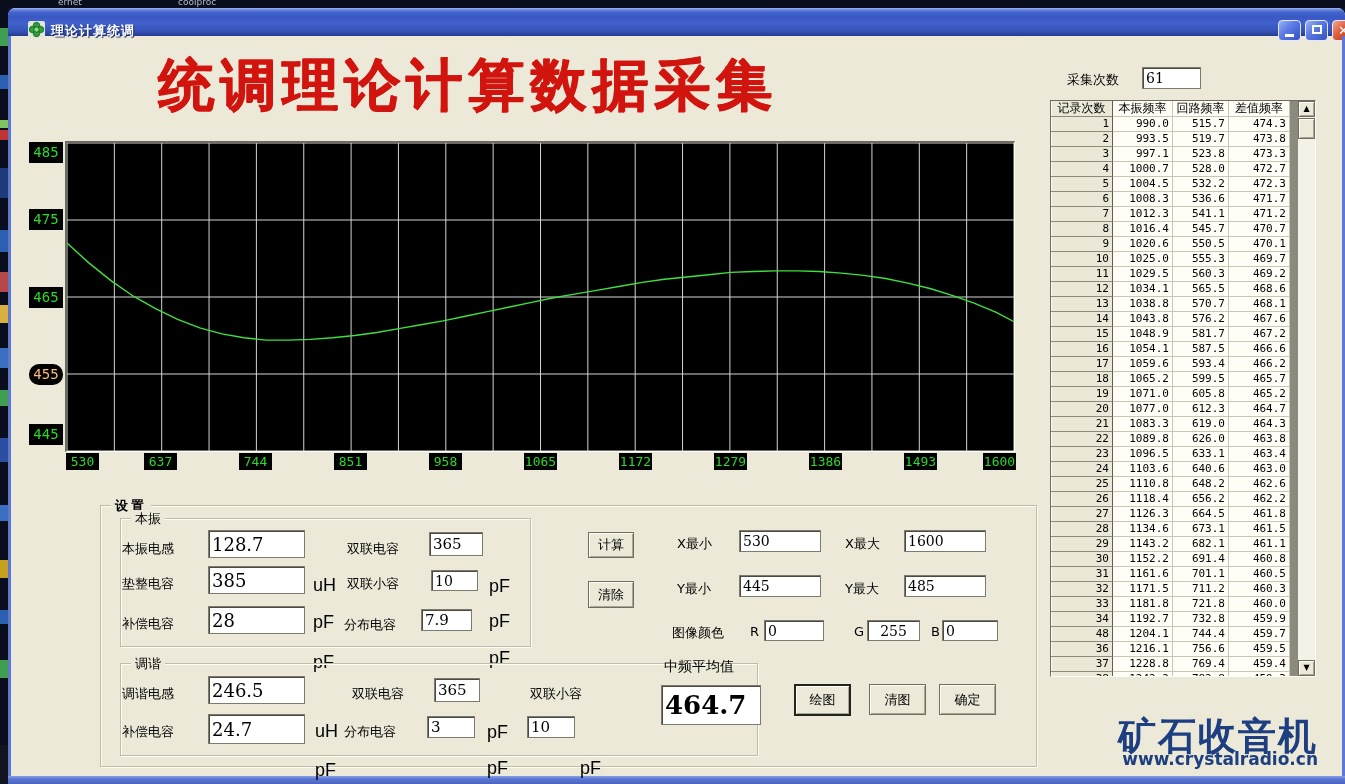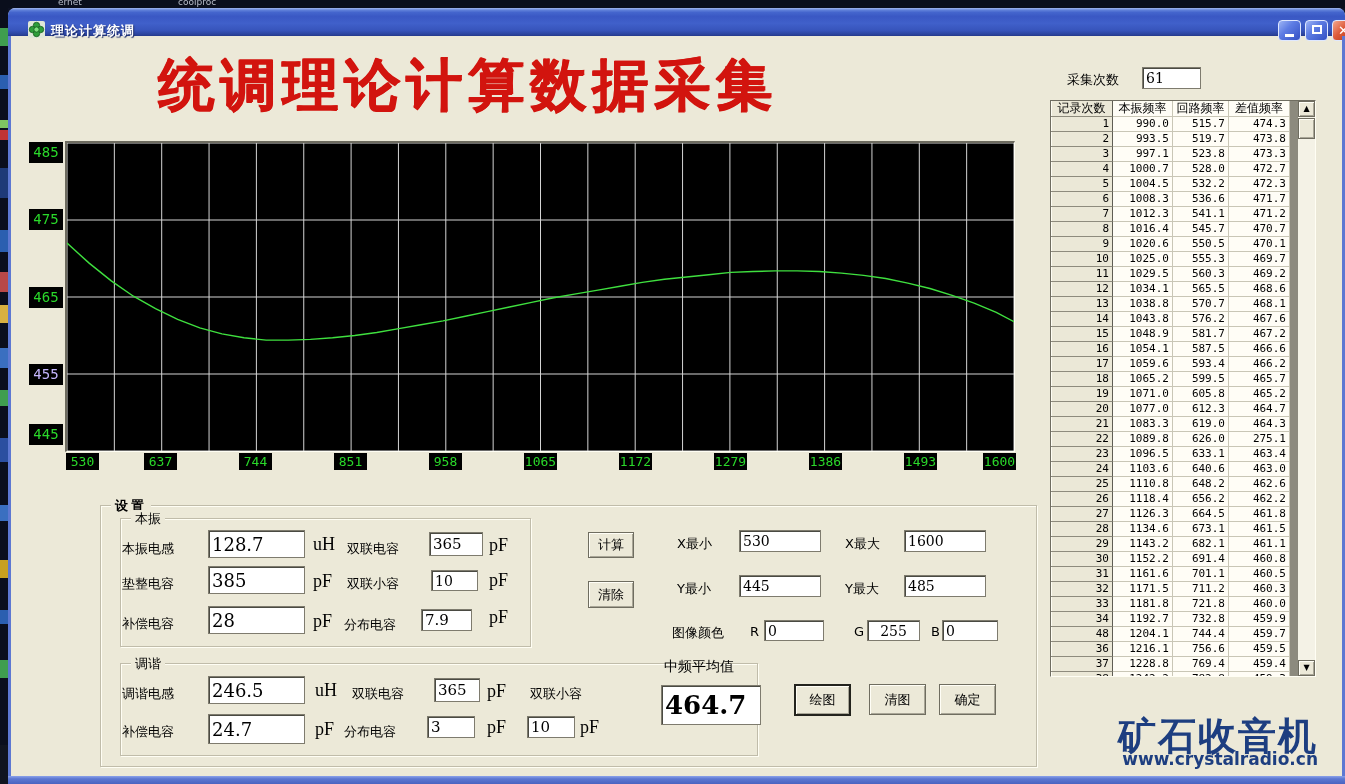--- a/index.html
+++ b/index.html
@@ -54,21 +54,21 @@
   #collect-input { left:1142px; top:67px; width:59px; height:22px; }
 
   
   .inp { position:absolute; background:#fff; border:1px solid #7e7b6e;
          box-shadow:inset 1px 1px 0 #4a4a42; font-family:"DejaVu Serif", serif;
          color:#000; padding:0 3px; outline:none; }
   .inp-lg { font-size:18px; }
   .inp-md { font-size:15px; }
   .inp-sm { font-size:14px; }
   .lbl { position:absolute; font-size:13px; color:#000; white-space:nowrap; }
-  .unit { position:absolute; font-family:Liberation Serif, serif; font-size:18px; color:#000; }
+  .unit { position:absolute; font-family:Liberation Sans, sans-serif; font-size:18px; color:#000;margin-top:41px; }
   .btn { position:absolute; background:#ece9d8; border:1px solid #6f6d60;
          box-shadow:inset 1px 1px 0 #fffef6, inset -1px -1px 0 #a9a697;
          font-size:13px; color:#000; text-align:center; cursor:default;
          font-family:"DejaVu Sans", sans-serif; }
   .btn-default { border:2px solid #23231d; }
 
   
   .frame { position:absolute; border:1px solid #c0bcaa;
            box-shadow:1px 1px 0 #fffef4, inset 1px 1px 0 #fffef4; }
   .frame-label { position:absolute; top:-9px; left:10px; background:#ece9d8;
@@ -186,21 +186,21 @@
         <line x1="0" y1="155.5" x2="950" y2="155.5" stroke="#d6d6d6" stroke-width="1"></line>
         <line x1="0" y1="77.75" x2="950" y2="77.75" stroke="#d6d6d6" stroke-width="1"></line>
         <line x1="0" y1="0" x2="950" y2="0" stroke="#d6d6d6" stroke-width="1"></line>
         <polyline points="0.0,101.1 22.2,121.3 44.4,139.2 66.6,154.7 88.8,167.2 111.0,178.0 133.2,186.6 155.4,192.8 177.6,196.7 199.8,199.0 222.0,199.0 244.2,198.3 266.4,196.7 288.6,194.4 310.7,191.3 332.9,187.4 355.1,183.5 377.3,179.6 399.5,174.9 421.7,170.3 443.9,165.6 466.1,160.9 488.3,156.3 510.5,152.4 532.7,148.5 554.9,144.6 577.1,140.7 599.3,137.6 621.5,135.3 643.7,133.0 665.9,130.6 688.1,129.8 710.3,129.1 732.5,129.1 754.7,129.8 776.9,131.4 799.1,133.7 821.3,136.8 843.5,141.5 865.7,146.9 887.9,153.9 910.0,161.7 932.2,171.0 950.0,180.4" fill="none" stroke="#3fe03f" stroke-width="1.4"></polyline>
       </svg>
   </div>
   <div id="y-labels">
       <div class="axis-box ybox abs" style="top: 142px; color: rgb(42, 216, 42);">485</div>
       <div class="axis-box ybox abs" style="top: 208.75px; color: rgb(42, 216, 42);">475</div>
       <div class="axis-box ybox abs" style="top: 286.5px; color: rgb(42, 216, 42);">465</div>
-      <div class="axis-box ybox abs" style="top: 364.25px; color: #c4b5fd;">455</div>
+      <div class="axis-box ybox abs" style="top: 364.25px; color: #fdba74; border-radius: 10px;">455</div>
       <div class="axis-box ybox abs" style="top: 424px; color: rgb(42, 216, 42);">445</div>
     </div>
   <div id="x-labels">
       <div class="axis-box xbox abs" style="left: 66px; color: rgb(42, 216, 42);">530</div>
       <div class="axis-box xbox abs" style="left: 144px; color: rgb(42, 216, 42);">637</div>
       <div class="axis-box xbox abs" style="left: 239px; color: rgb(42, 216, 42);">744</div>
       <div class="axis-box xbox abs" style="left: 334px; color: rgb(42, 216, 42);">851</div>
       <div class="axis-box xbox abs" style="left: 429px; color: rgb(42, 216, 42);">958</div>
       <div class="axis-box xbox abs" style="left: 524px; color: rgb(42, 216, 42);">1065</div>
       <div class="axis-box xbox abs" style="left: 619px; color: rgb(42, 216, 42);">1172</div>
@@ -344,21 +344,21 @@
         <div class="trow">
           <div class="tcell c0">21</div>
           <div class="tcell c1">1083.3</div>
           <div class="tcell c2">619.0</div>
           <div class="tcell c3">464.3</div>
         </div>
         <div class="trow">
           <div class="tcell c0">22</div>
           <div class="tcell c1">1089.8</div>
           <div class="tcell c2">626.0</div>
-          <div class="tcell c3">275.1</div>
+          <div class="tcell c3">463.8</div>
         </div>
         <div class="trow">
           <div class="tcell c0">23</div>
           <div class="tcell c1">1096.5</div>
           <div class="tcell c2">633.1</div>
           <div class="tcell c3">463.4</div>
         </div>
         <div class="trow">
           <div class="tcell c0">24</div>
           <div class="tcell c1">1103.6</div>

